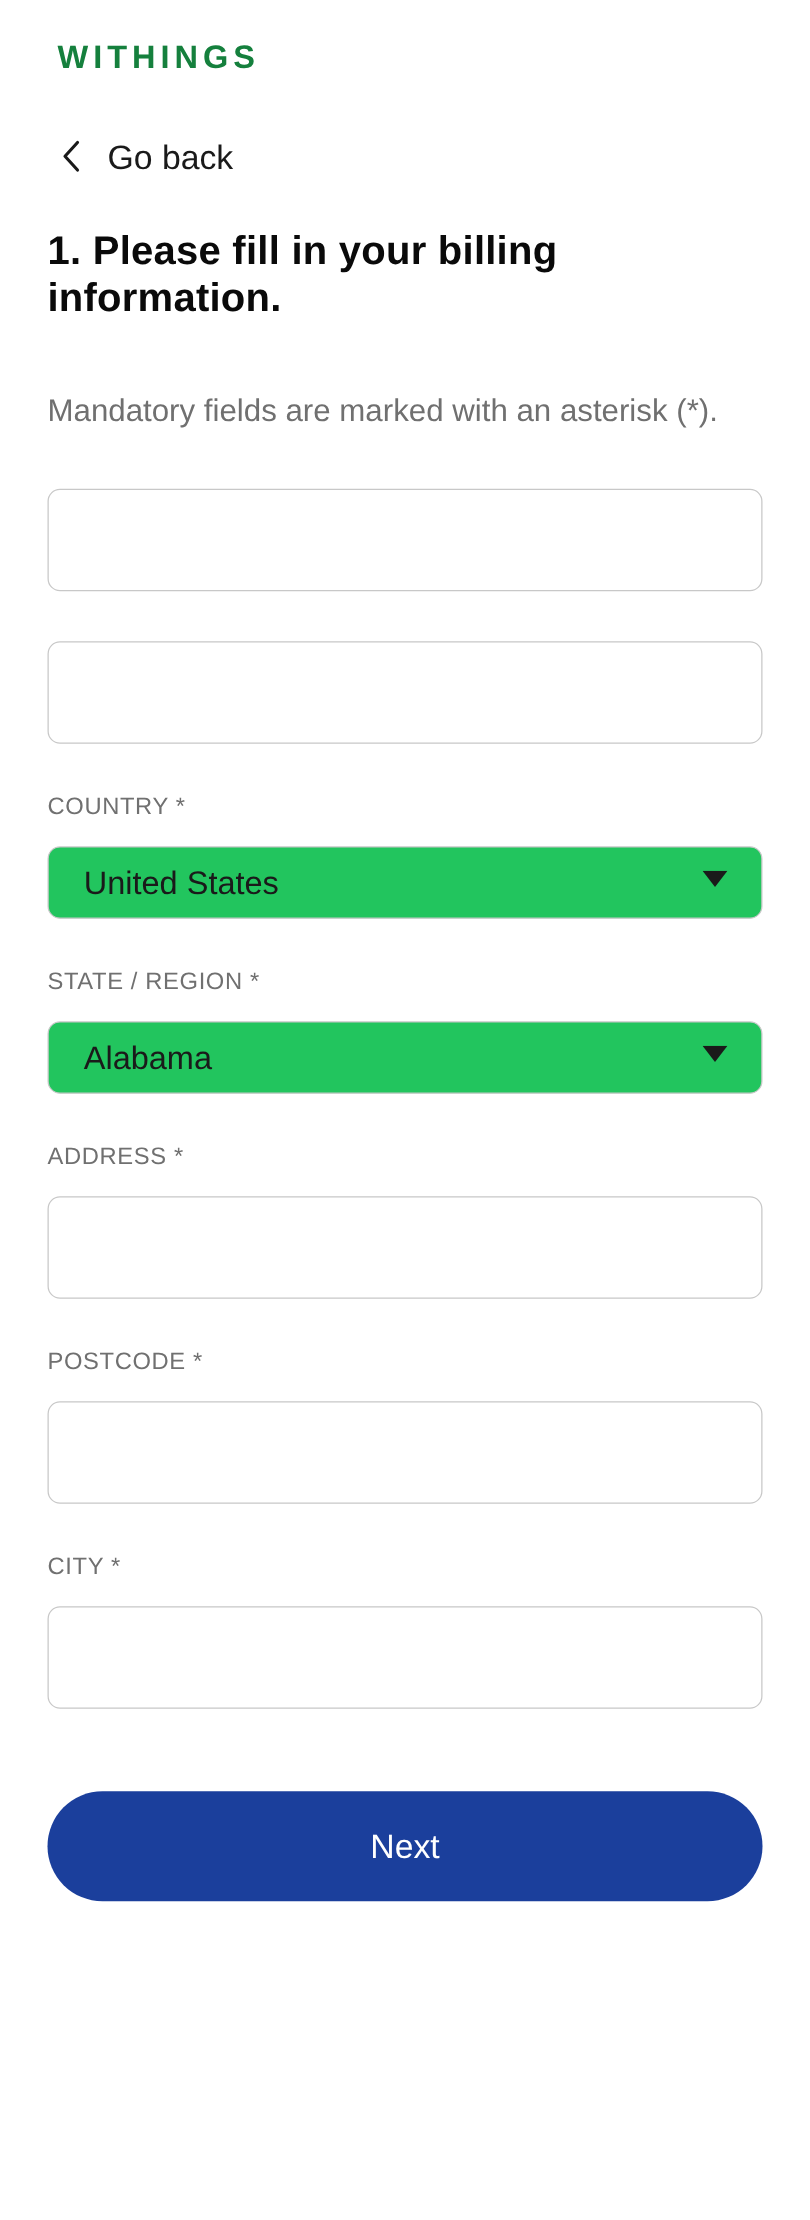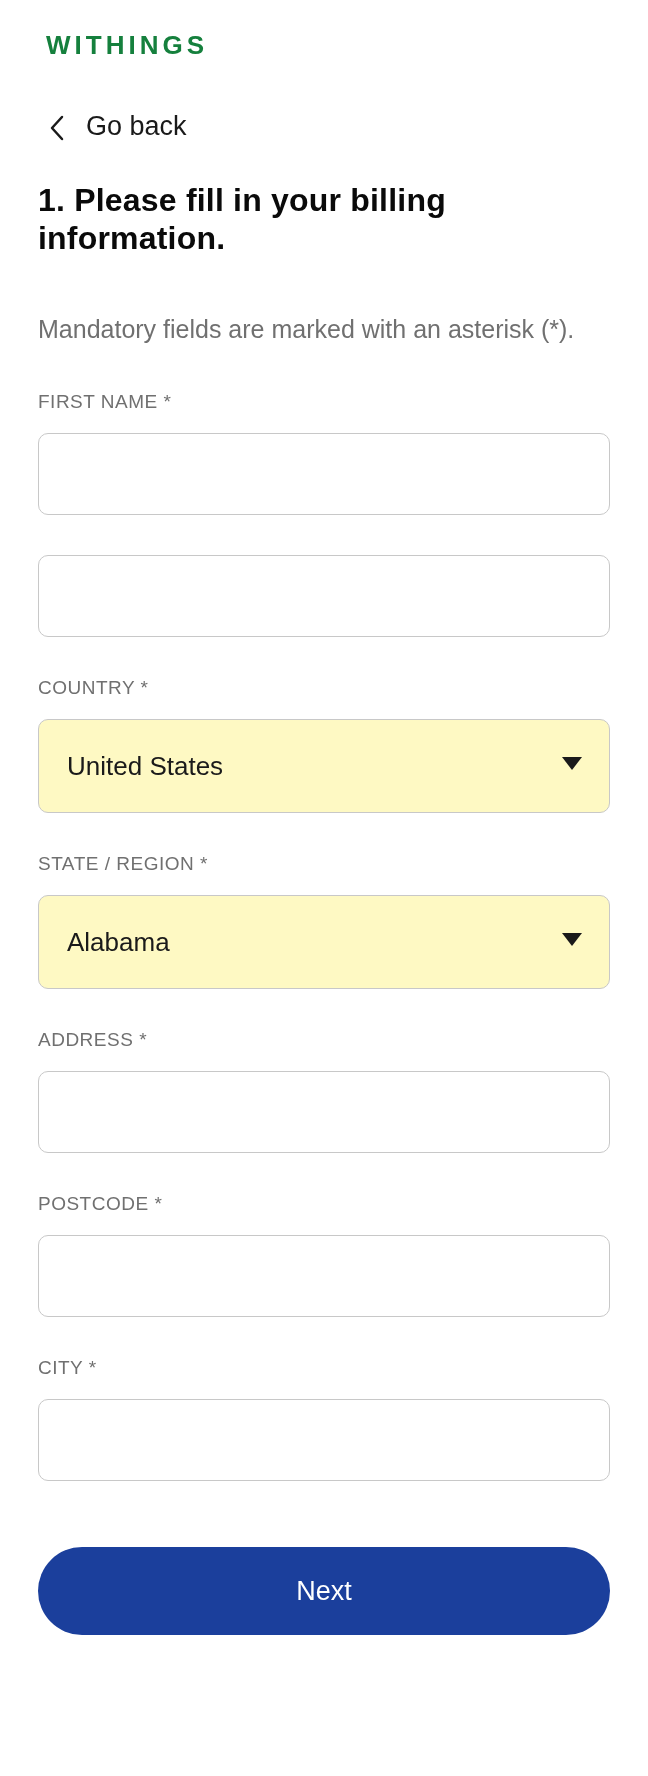--- a/index.html
+++ b/index.html
@@ -17,21 +17,21 @@
     .brand {
       font-size: 26px;
       font-weight: 700;
       letter-spacing: 4px;
       color: #15803d;
       margin-bottom: 50px;
       margin-left: 8px;
     }
     .back-row {
       display: flex;
-      align-items: flex-end;
+      align-items: flex-start;
       gap: 20px;
       margin-bottom: 40px;
       cursor: pointer;
     }
     .back-chevron {
       width: 18px;
       height: 28px;
       display: flex;
       align-items: center;
       justify-content: center;
@@ -74,27 +74,27 @@
       padding: 0 24px;
       background: #ffffff;
       outline: none;
     }
     .select-wrap {
       position: relative;
       width: 100%;
     }
     .select-box {
       width: 100%;
-      height: 94px;
+      height: 58px;
       border: 1px solid #c8c8c8;
       border-radius: 10px;
       font-size: 26px;
       color: #1a1a1a;
       padding: 0 56px 0 28px;
-      background: #fef9c3;
+      background: #22c55e;
       display: flex;
       align-items: center;
       cursor: pointer;
     }
     .select-wrap .caret {
       position: absolute;
       right: 28px;
       top: 50%;
       transform: translateY(-50%);
       pointer-events: none;
@@ -127,21 +127,20 @@
   </span>
   <span class="back-text">Go back</span>
 </div>
 
 <h1 class="heading">1. Please fill in your billing information.</h1>
 
 <p class="subtext">Mandatory fields are marked with an asterisk (*).</p>
 
 
 <div class="field-group">
-  <div class="field-label">FIRST NAME *</div>
   <input class="text-input" type="text" value="" style="">
 </div>
 
 
 <div class="field-group">
   <input class="text-input" type="text" value="" style="">
 </div>
 
 
 <div class="field-group">

